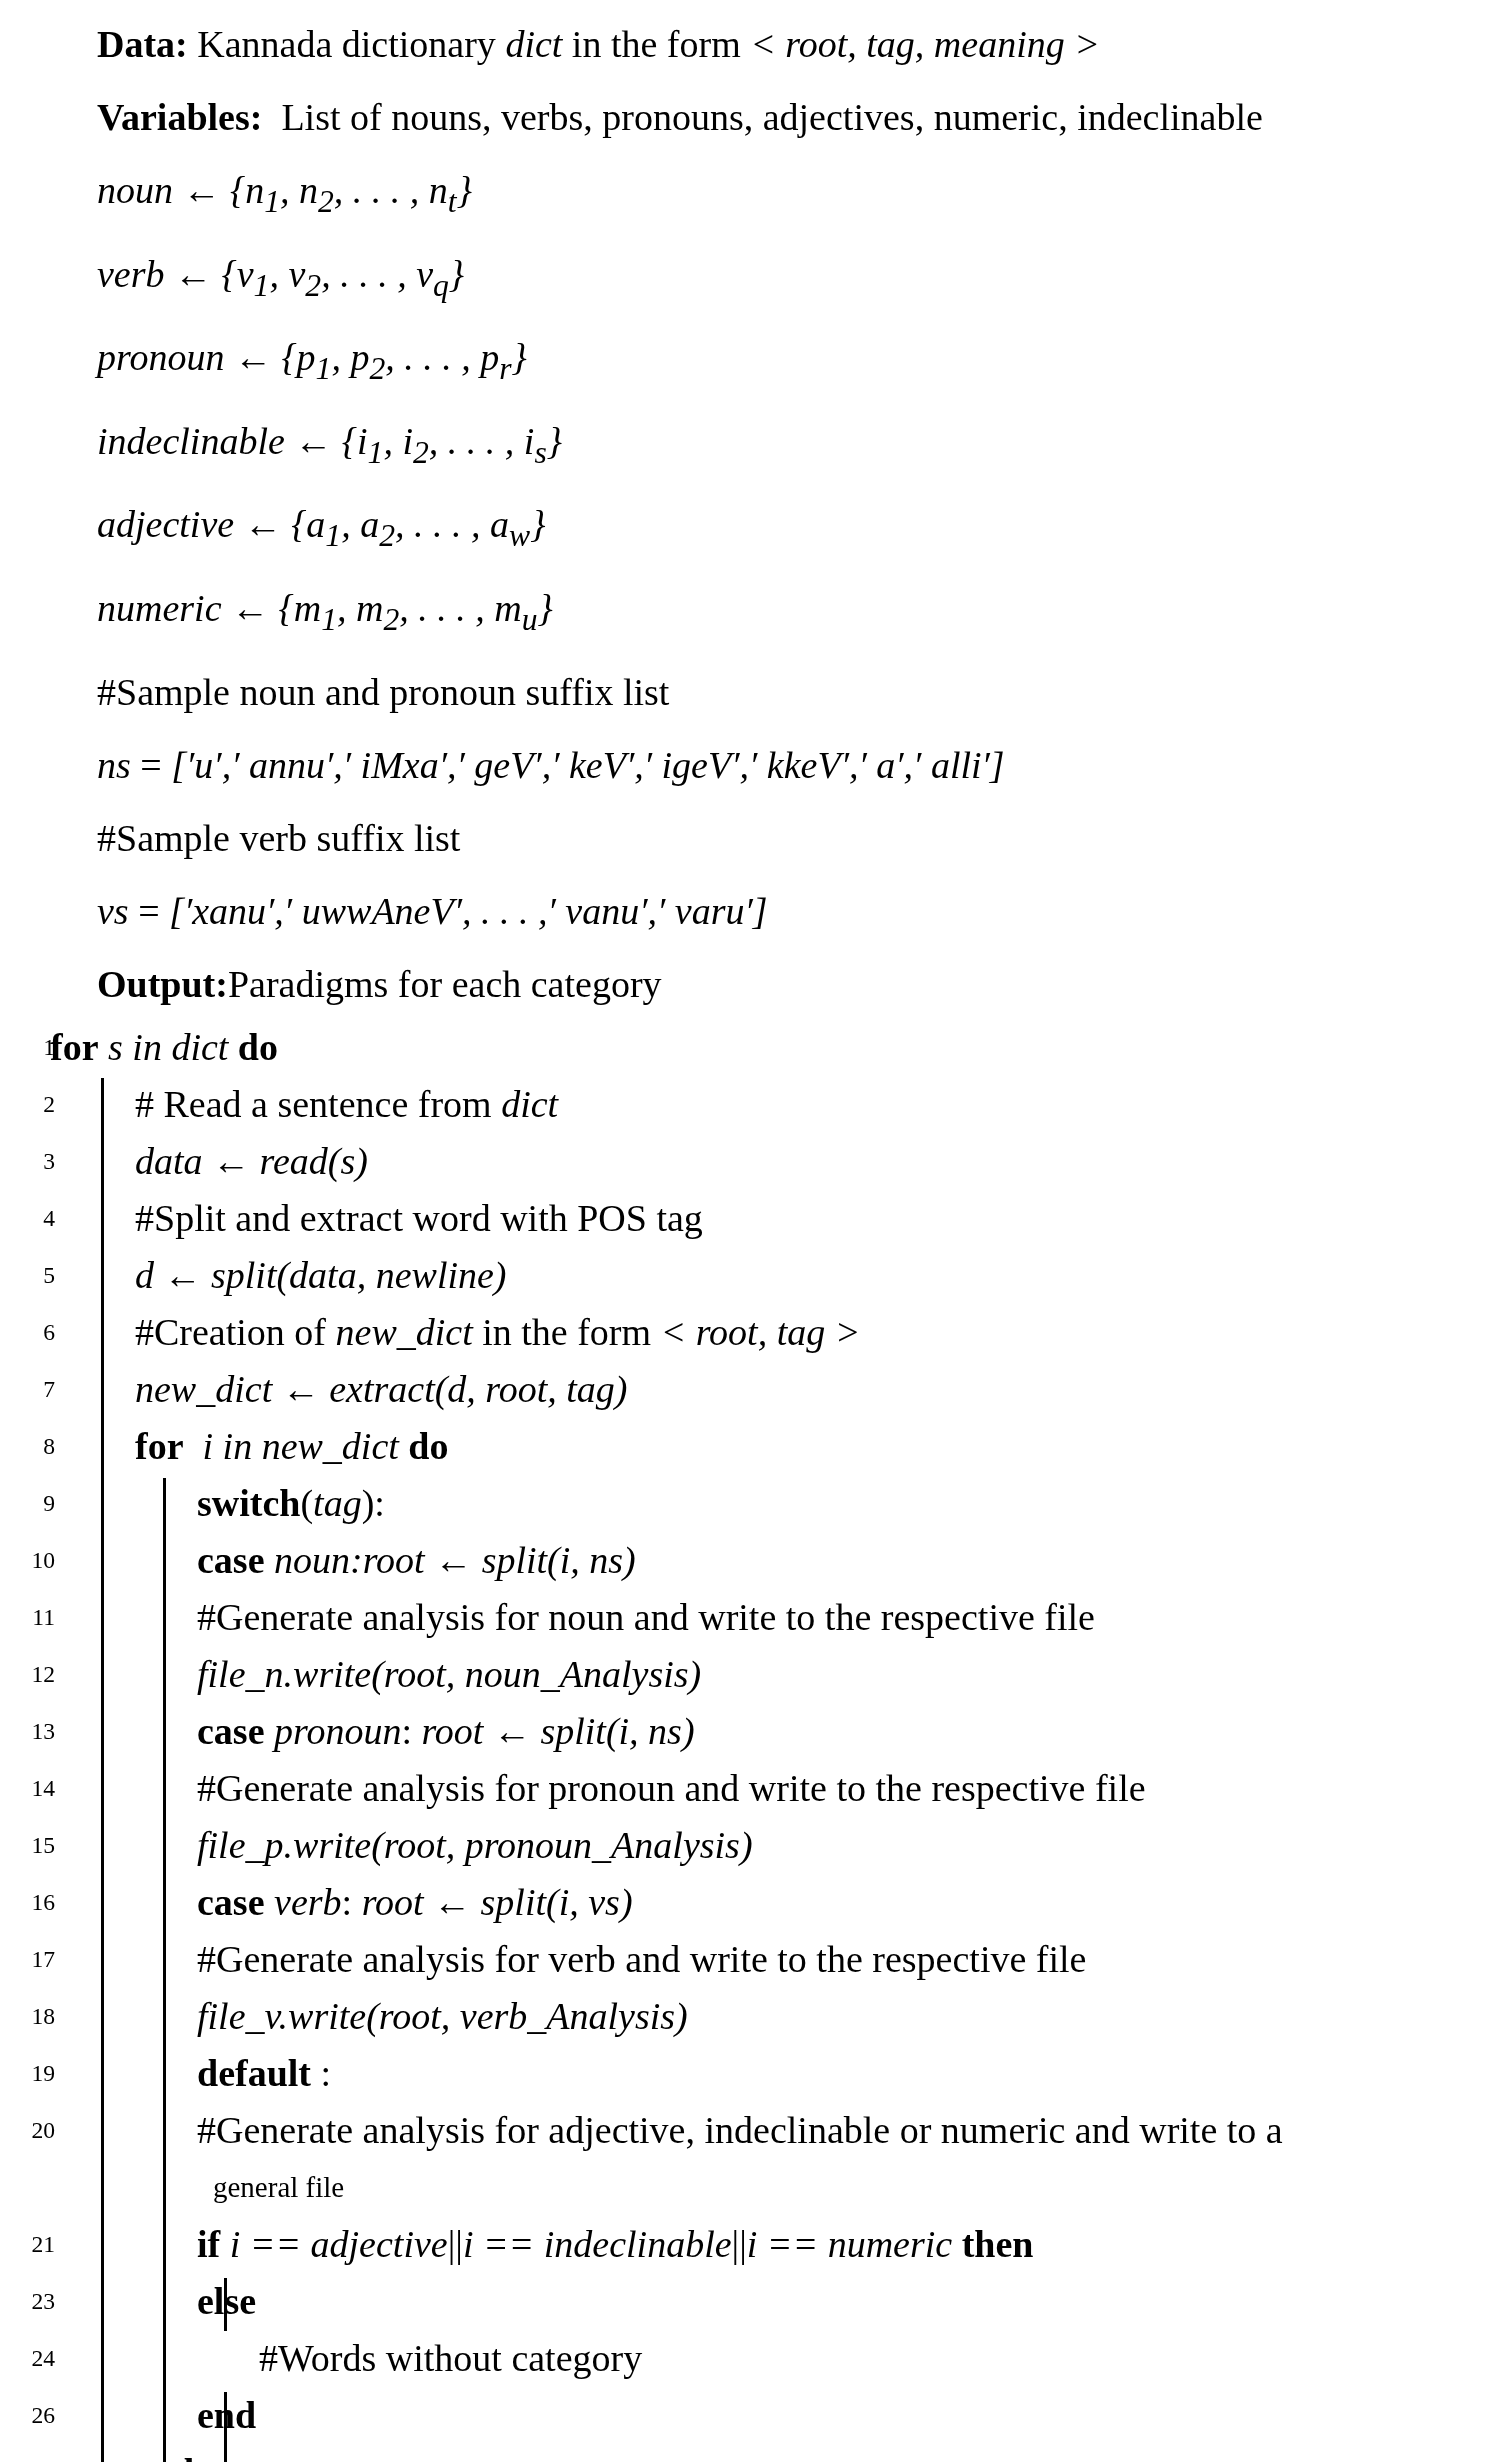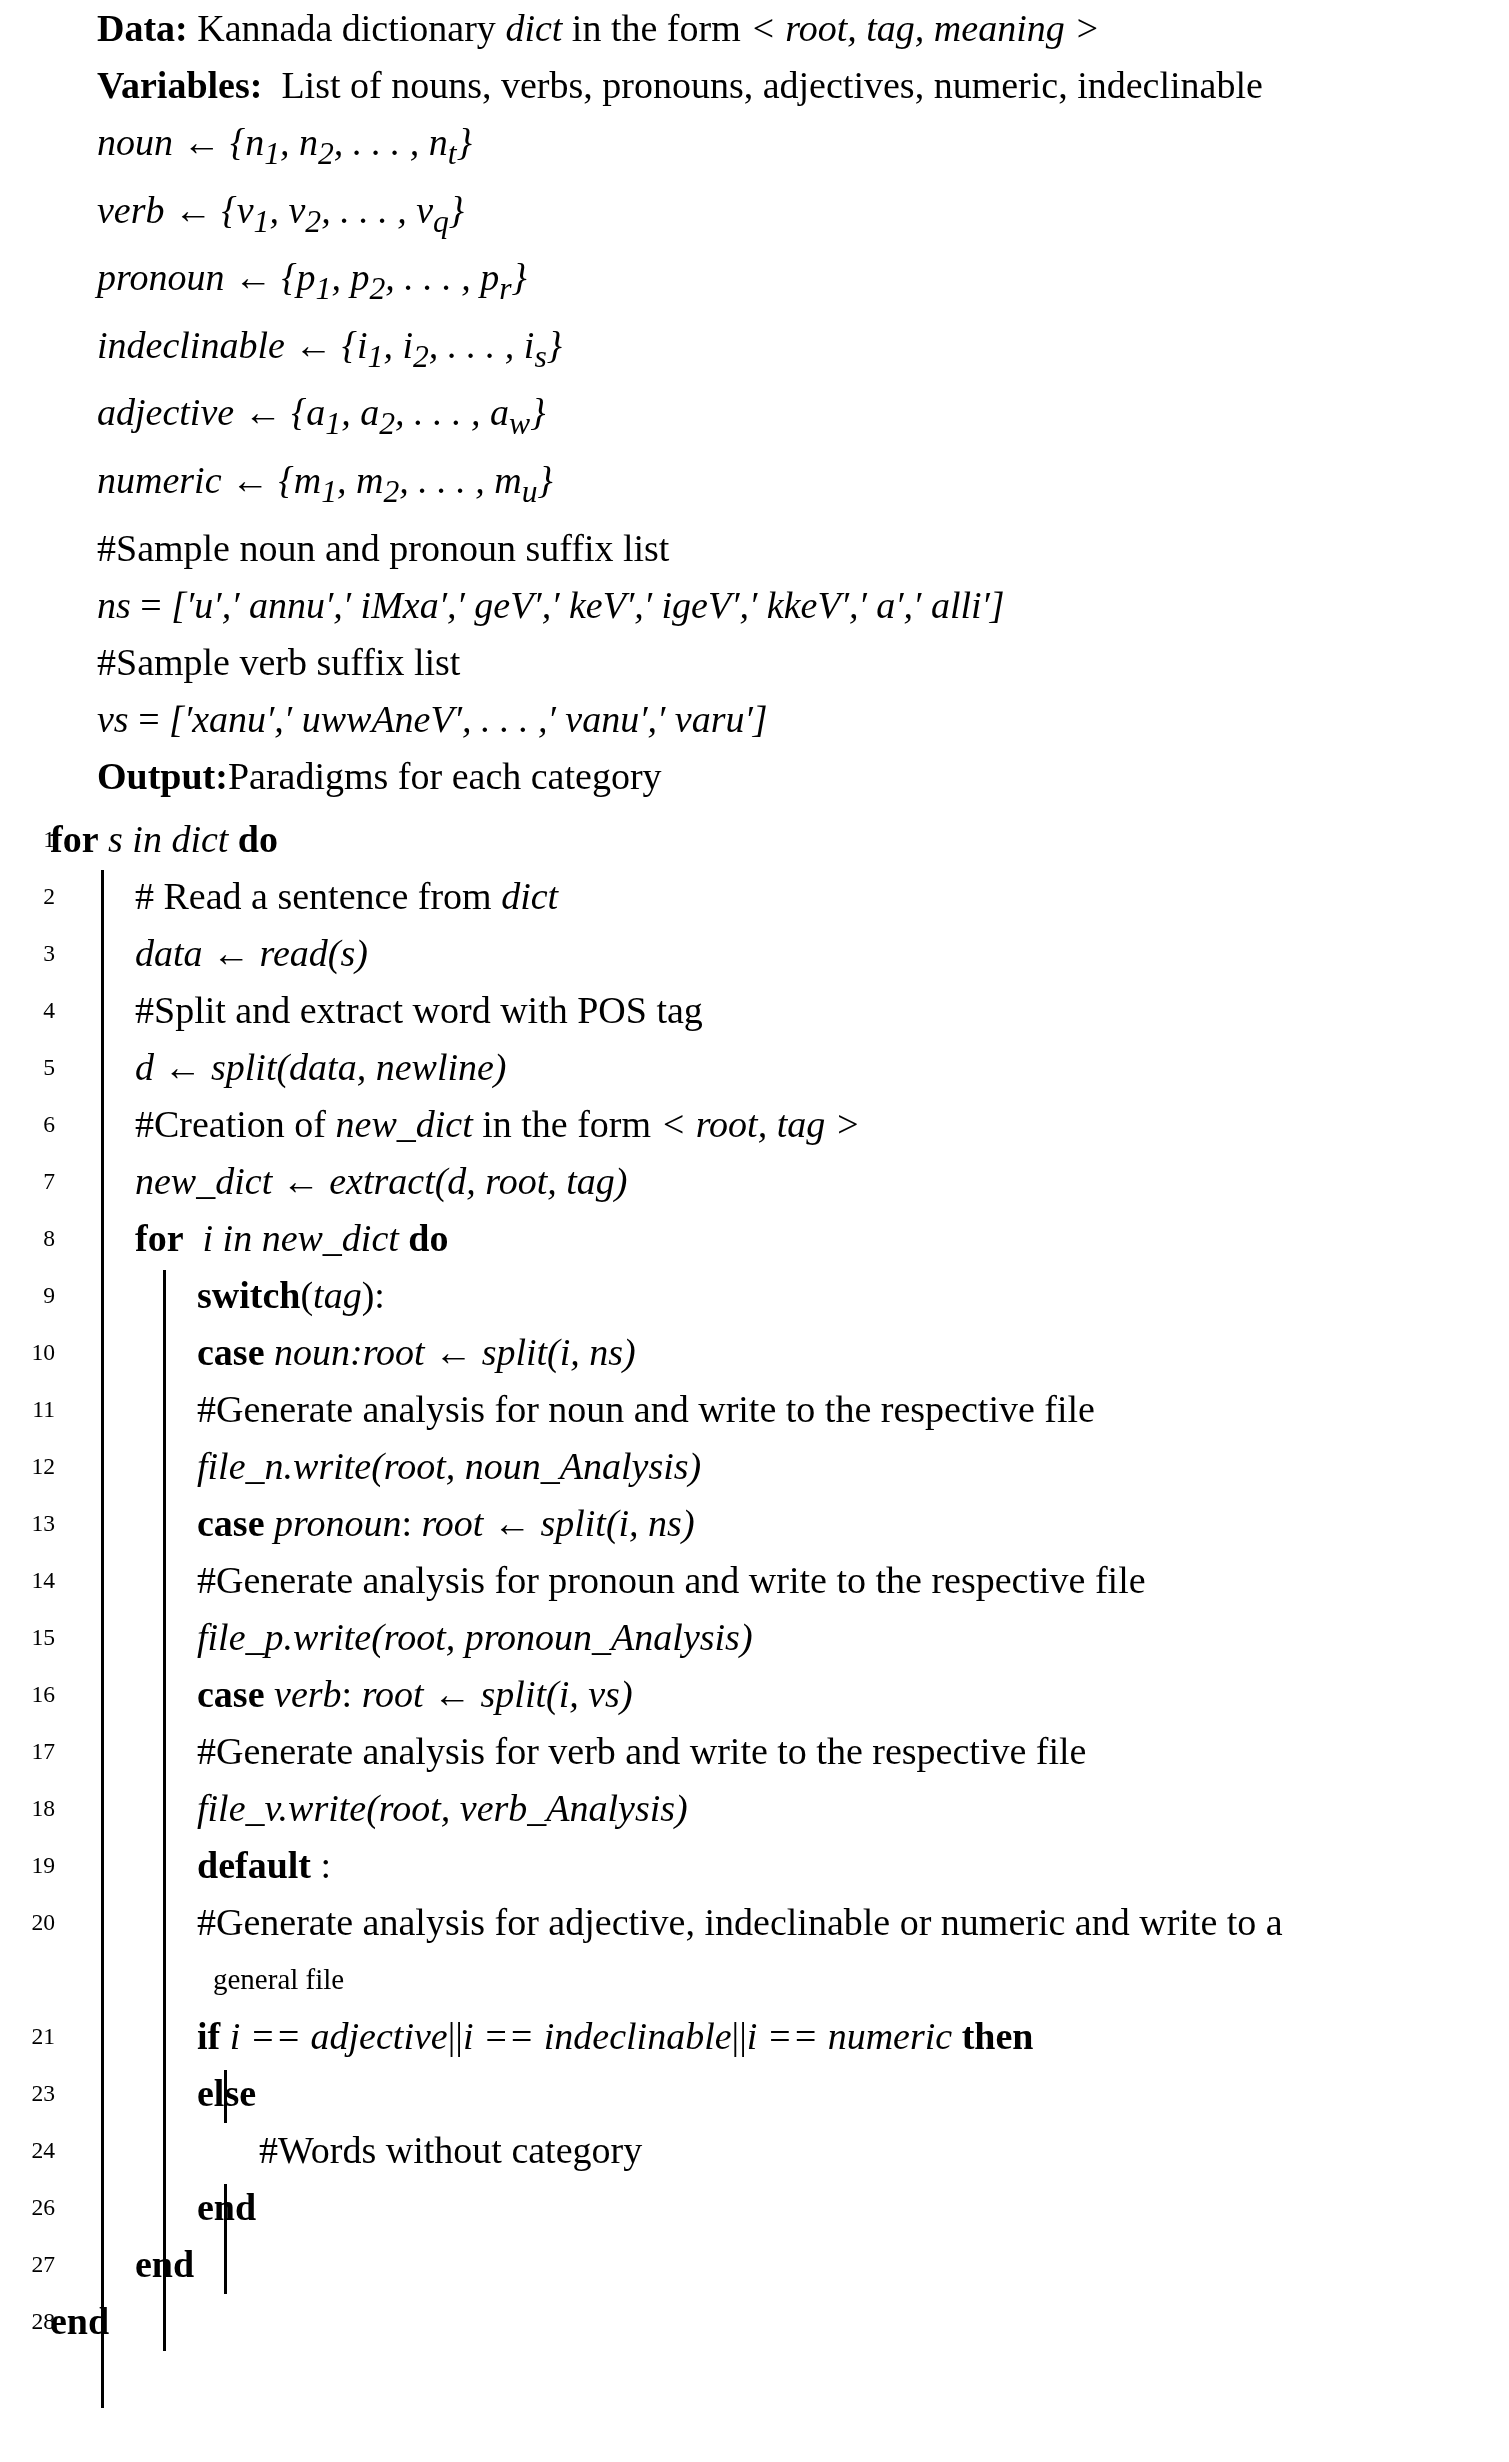--- a/index.html
+++ b/index.html
@@ -32,20 +32,21 @@
     line-height: 57px;
     padding-left: 97px;
     white-space: pre;
   }
   .pre-label {
     font-weight: bold;
     white-space: pre;
   }
   .pre-body {
     white-space: pre;
+    margin-top: 16px;
   }
 
   
   .body-lines {
     position: relative;
     margin-top: 6.9px;
   }
   .code-line {
     position: relative;
     display: block;

